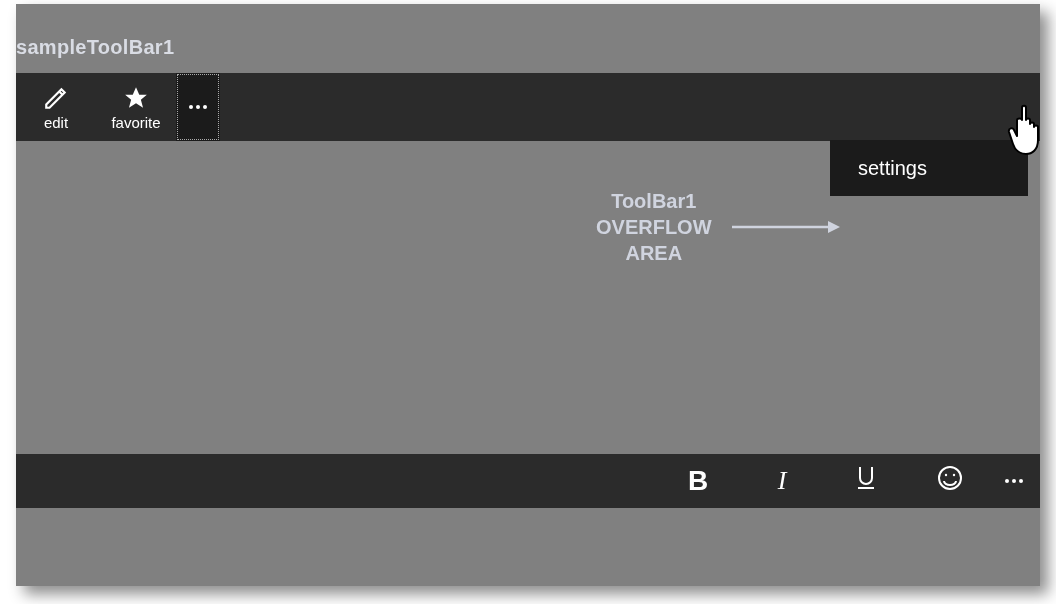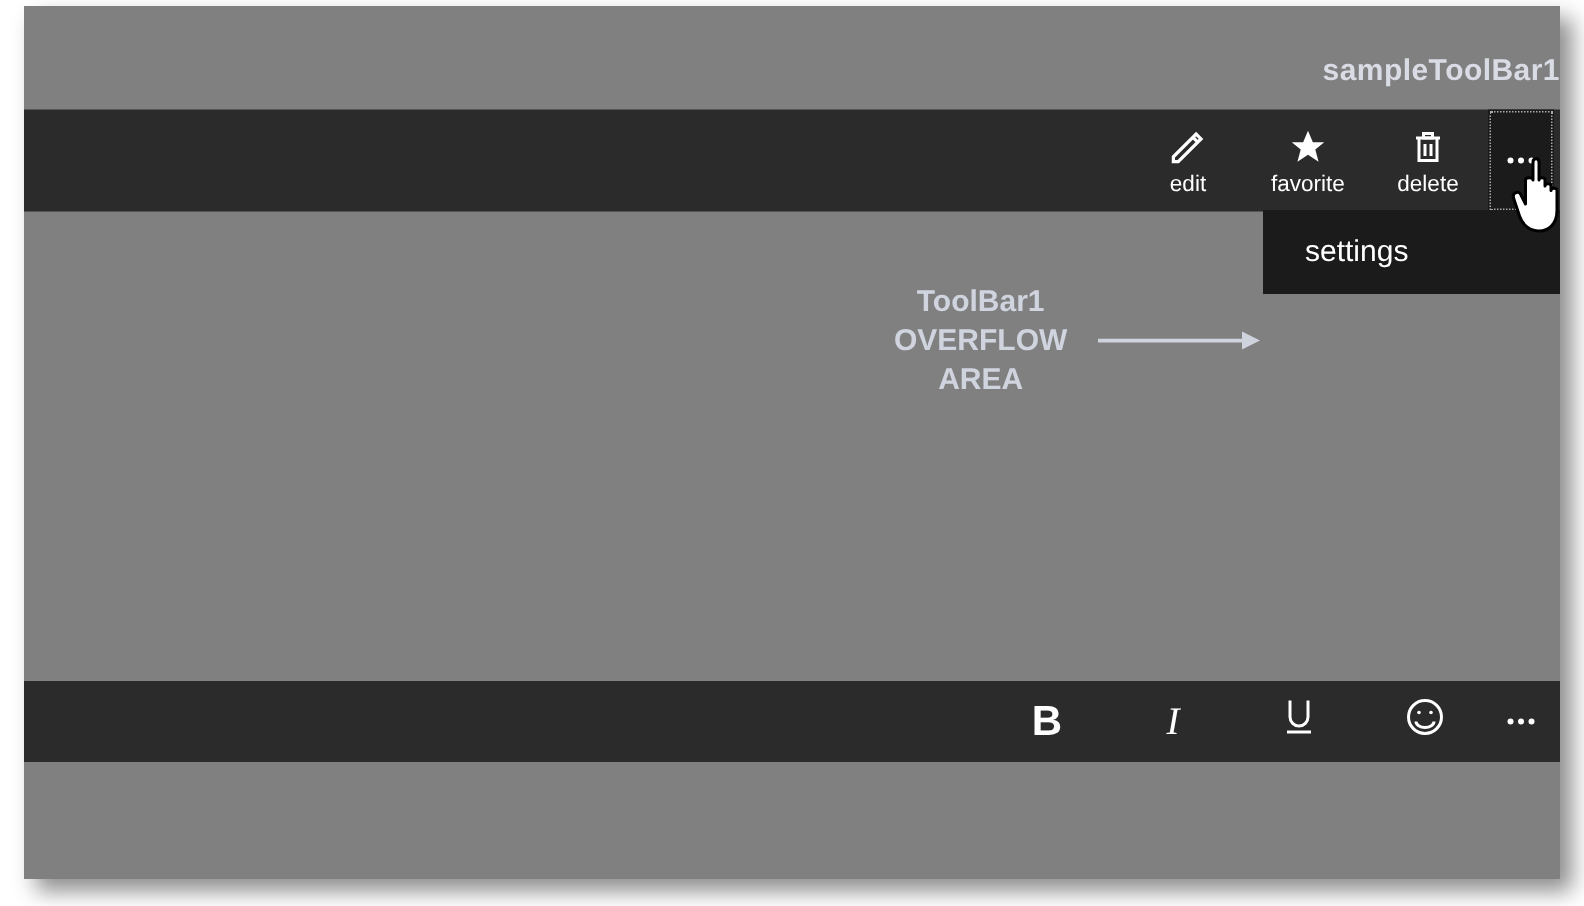--- a/index.html
+++ b/index.html
@@ -10,36 +10,35 @@
     position: absolute;
     left: 16px;
     top: 4px;
     width: 1024px;
     height: 582px;
     background: #808080;
     box-shadow: 8px 8px 14px rgba(0,0,0,0.45);
   }
 
   .section-title {
-    text-align: right;
+    text-align: left;
     color: #d9dce4;
     font-size: 20px;
     font-weight: 600;
     letter-spacing: 0.3px;
   }
   .section-title.top { padding-top: 32px; padding-bottom: 14px; }
   .section-title.bottom { padding-top: 0; padding-bottom: 10px; }
 
   .toolbar {
     width: 100%;
     height: 68px;
     background: #2b2b2b;
     display: flex;
     align-items: center;
-    justify-content: flex-end;
     padding-right: 4px;
   }
 
   .tb1-item {
     width: 80px;
     height: 68px;
     display: flex;
     flex-direction: column;
     align-items: center;
     justify-content: center;
@@ -65,21 +64,21 @@
     outline: 1px dotted #aaaaaa;
     outline-offset: -2px;
   }
 
   .dots { display:flex; gap:3px; }
   .dots span { width:4px; height:4px; background:#fff; border-radius:50%; display:block; }
 
   
   .overflow-menu {
     position: absolute;
-    right: 0;
+    right: 12px;
     top: 136px; 
     width: 198px;
     background: #1b1b1b;
     color: #fff;
     display: flex;
     flex-direction: row;
     z-index: 5;
   }
   .overflow-item {
     height: 56px;
@@ -173,32 +172,20 @@
 
     <div class="tb1-item">
       <span class="ico">
         <svg width="26" height="26" viewBox="0 0 24 24">
           <path d="M12 2 L15 9 L22 9 L16.5 13.5 L18.5 21 L12 16.8 L5.5 21 L7.5 13.5 L2 9 L9 9 Z" fill="#fff" stroke="none"></path>
         </svg>
       </span>
       <span>favorite</span>
     </div>
 
-    <div class="tb1-item">
-      <span class="ico">
-        <svg width="24" height="26" viewBox="0 0 24 24" stroke-width="2">
-          <path d="M4 6 L20 6"></path>
-          <path d="M6 6 L6 21 L18 21 L18 6"></path>
-          <path d="M9 3 L15 3 L15 6 L9 6 Z"></path>
-          <path d="M10 10 L10 18"></path>
-          <path d="M14 10 L14 18"></path>
-        </svg>
-      </span>
-      <span>delete</span>
-    </div>
 
     <div class="more-btn active">
       <span class="dots">
           <span></span>
           <span></span>
           <span></span>
         </span>
     </div>
   </div>
 

